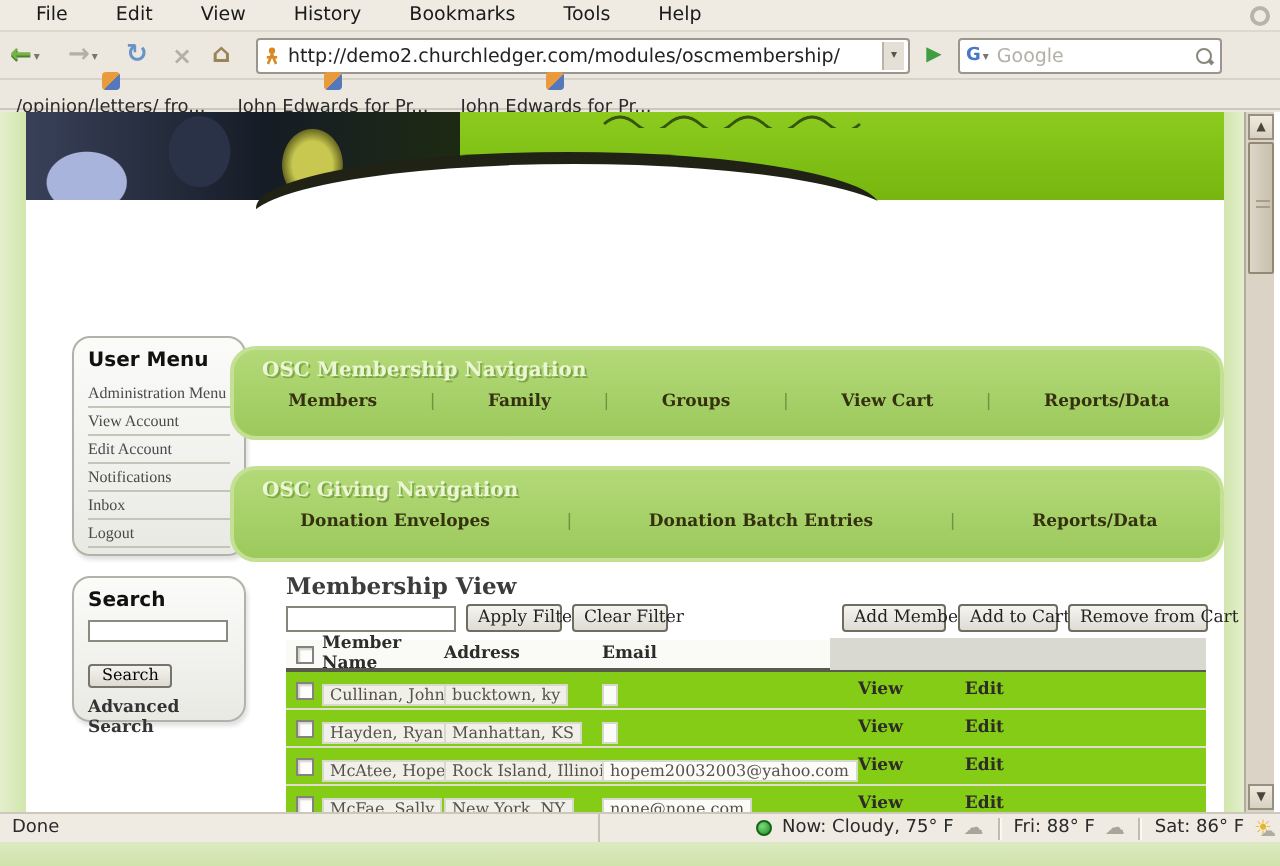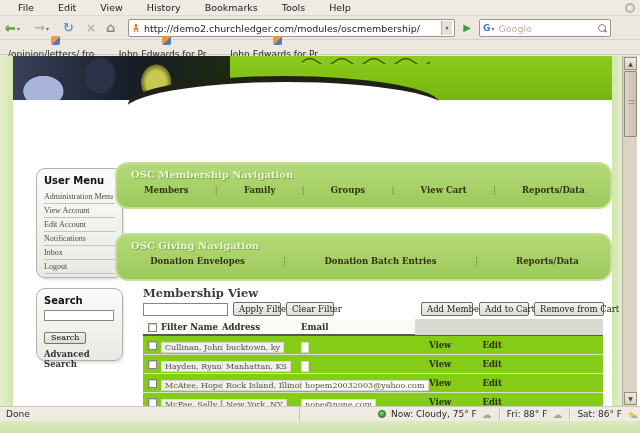--- a/index.html
+++ b/index.html
@@ -189,21 +189,21 @@
       <a class="side-link">Logout</a>
     </div>
 
     <div class="sidebox" style="top:232px; height:73px;">
       <div class="sidebox-title">Search</div>
       <div class="search-input"></div>
       <button class="search-btn">Search</button>
       <a class="advanced-link">Advanced Search</a>
     </div>
 
-    <div class="greenbox" style="top:106px;">
+    <div class="greenbox" style="top:117px;">
       <div class="greenbox-title">OSC Membership Navigation</div>
       <div class="greenbox-row">
         <a class="greennav-link">Members</a>
         <span class="greennav-sep">|</span>
         <a class="greennav-link">Family</a>
         <span class="greennav-sep">|</span>
         <a class="greennav-link">Groups</a>
         <span class="greennav-sep">|</span>
         <a class="greennav-link">View Cart</a>
         <span class="greennav-sep">|</span>
@@ -228,21 +228,21 @@
     <button class="pgbtn" style="left:286px; width:48px;">Clear Filter</button>
     <button class="pgbtn" style="left:421px; width:52px;">Add Member</button>
     <button class="pgbtn" style="left:479px; width:50px;">Add to Cart</button>
     <button class="pgbtn" style="left:534px; width:70px;">Remove from Cart</button>
 
     <div class="mtable">
       <div class="thead">
         <span class="c-cb">
             <span class="checkbox"></span>
           </span>
-        <span class="hc c-name">Filter Name</span>
+        <span class="hc c-name">Member Name</span>
         <span class="hc c-addr">Address</span>
         <span class="hc c-email">Email</span>
         <span class="c-act actions-h"></span>
       </div>
 
       <div class="trow">
         <span class="c-cb">
             <span class="checkbox"></span>
           </span>
         <span class="c-name"><span class="cellbg">Cullinan, John</span></span>

